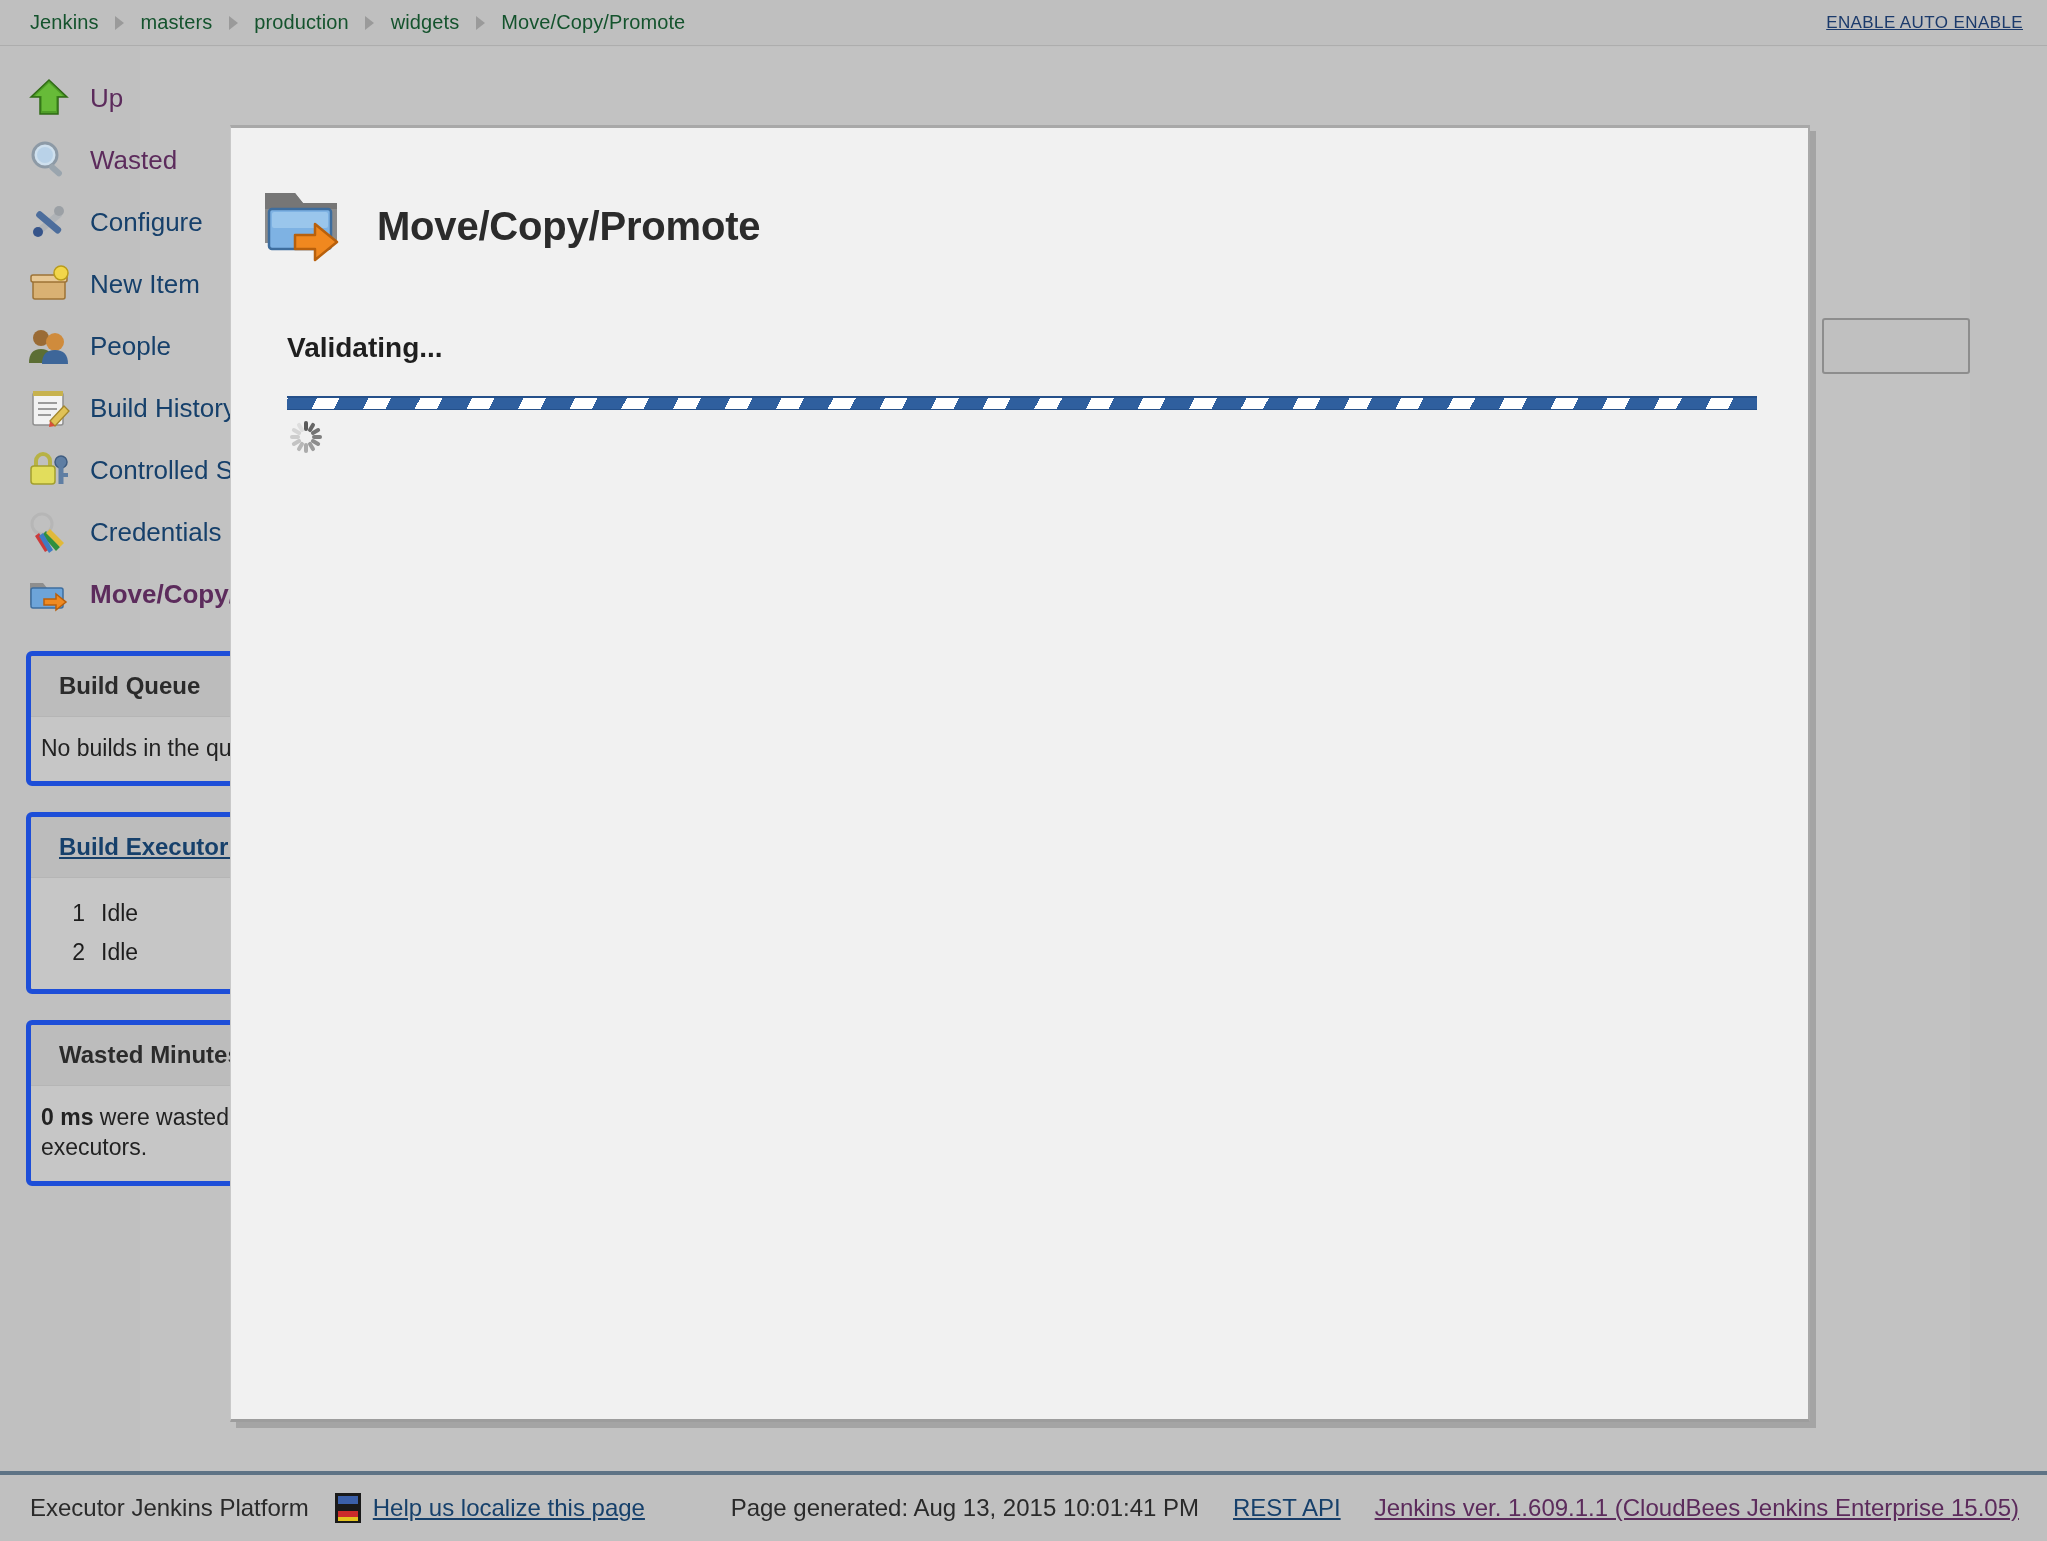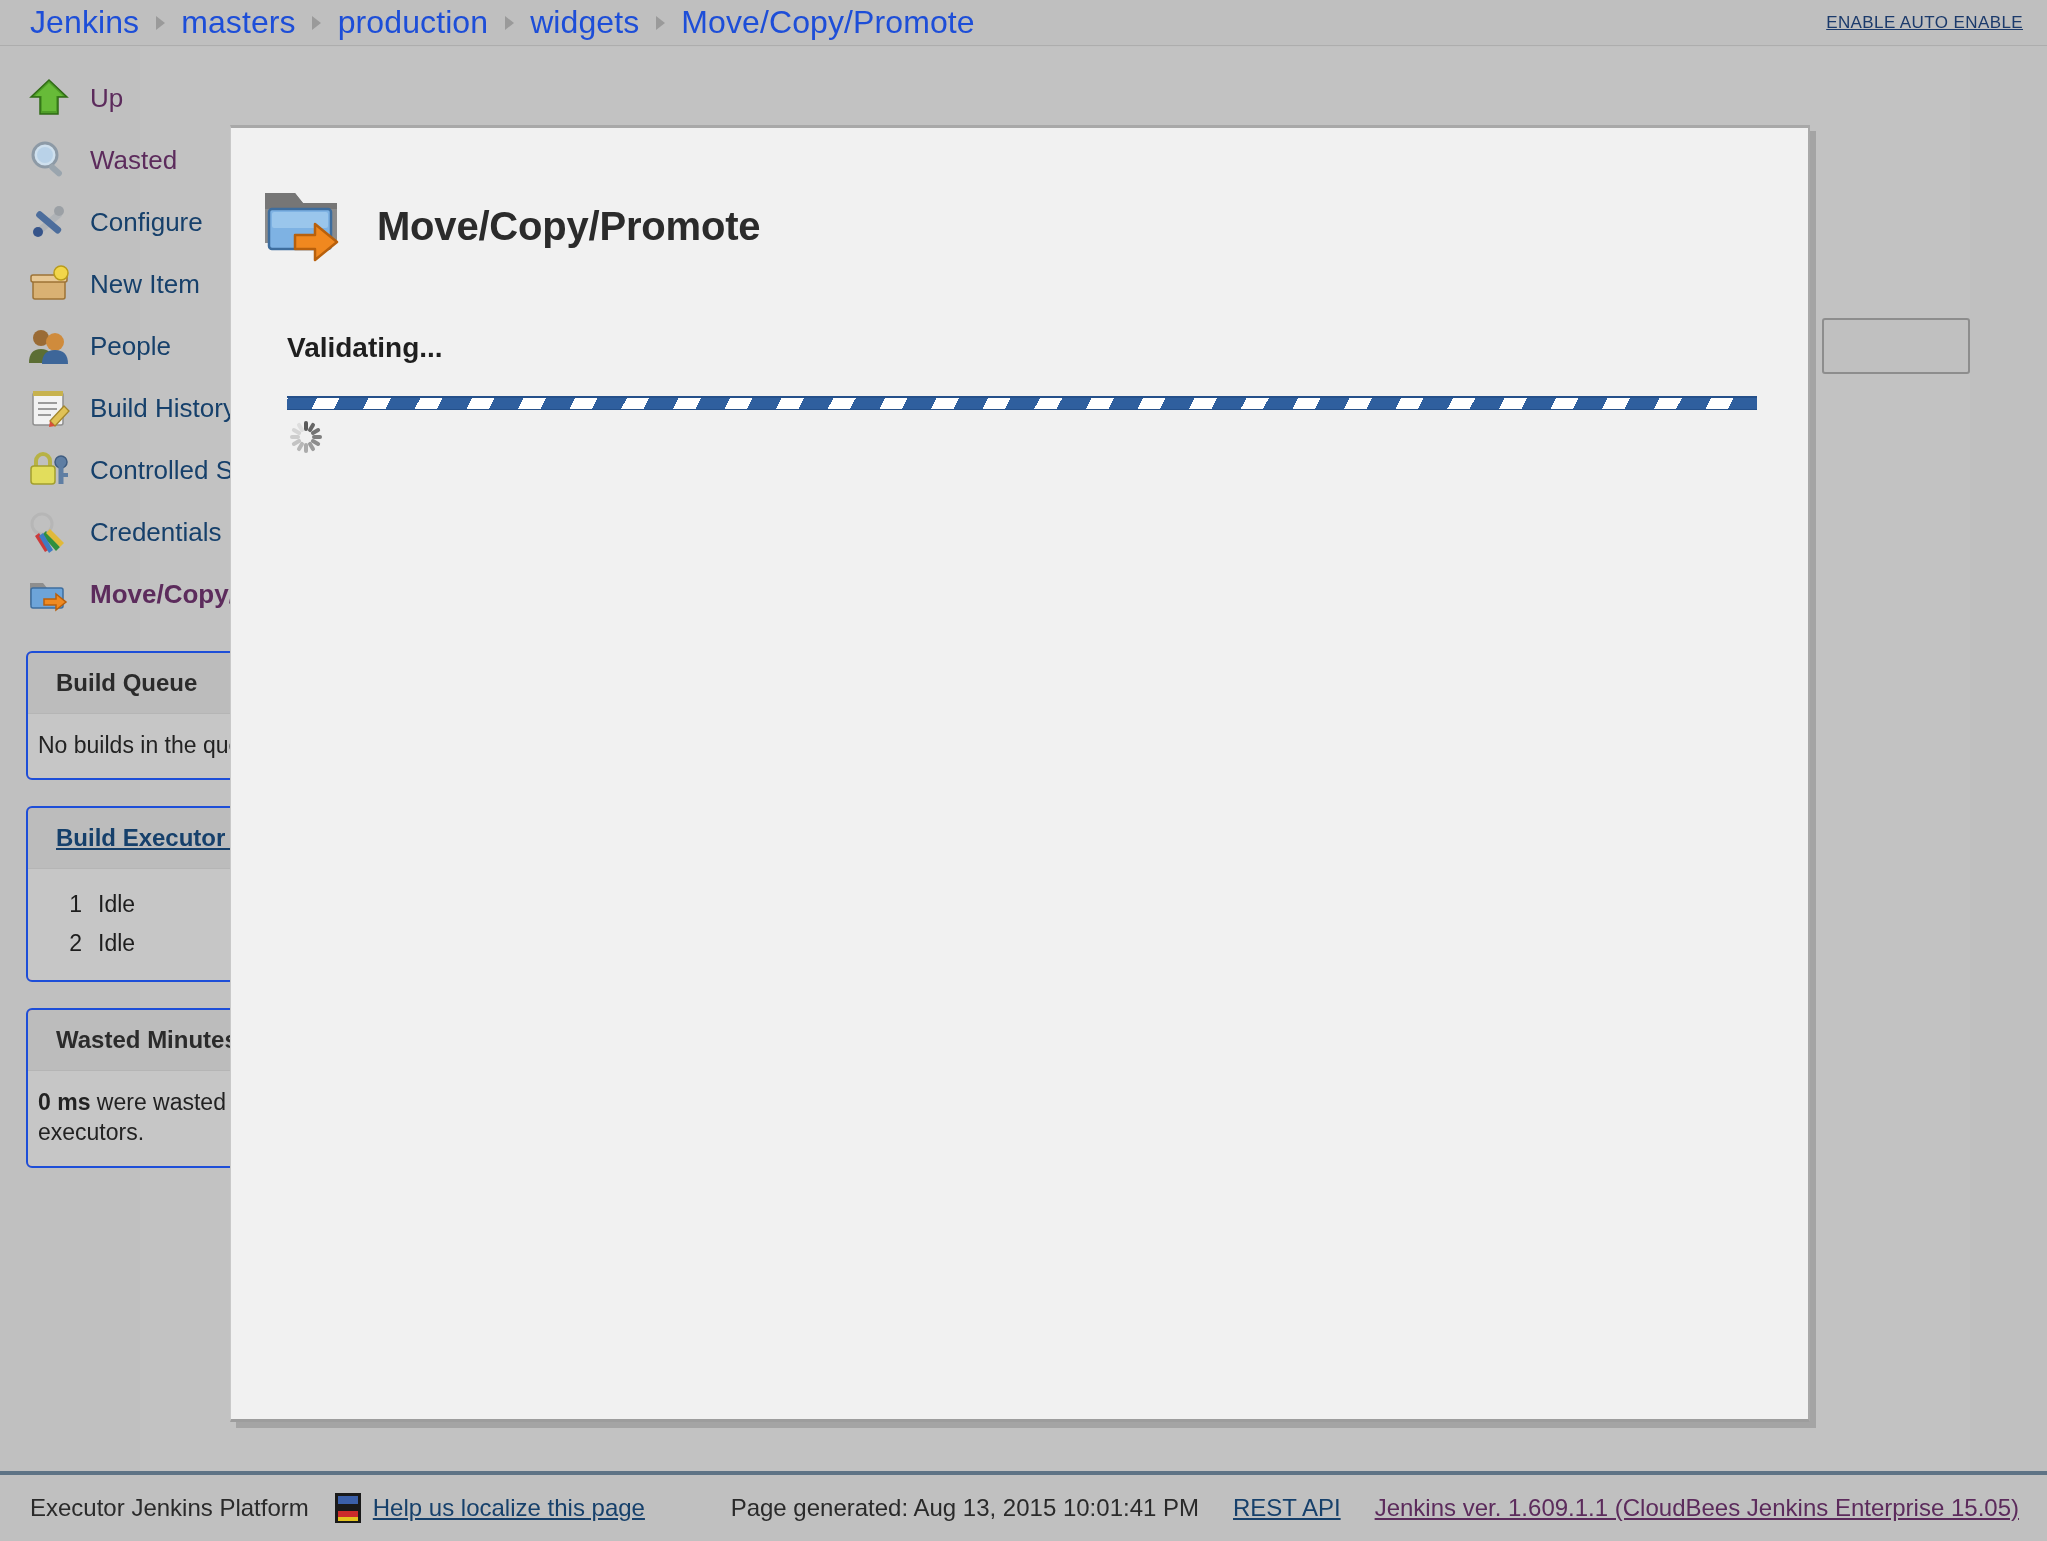--- a/index.html
+++ b/index.html
@@ -23,22 +23,22 @@
     position: absolute;
     left: 0; top: 0;
     width: 2047px; height: 46px;
     background: #bfbfbf;
     border-bottom: 1px solid #adadad;
     display: flex;
     align-items: center;
     padding: 0 24px 0 30px;
   }
   .crumb {
-    font-size: 32px;
-    color: #1d4ed8;
+    font-size: 20px;
+    color: #14532d;
     white-space: nowrap;
     letter-spacing: .1px;
   }
   .crumb-sep {
     width: 42px;
     display: flex;
     align-items: center;
     justify-content: center;
   }
   .crumb-sep i {
@@ -90,21 +90,21 @@
     color: #16406b;
     white-space: nowrap;
   }
   .side-label.visited { color: #5c2b5c; }
   .side-label.active  { color: #5c2b5c; font-weight: bold; }
 
   
   .panel {
     margin: 26px 0 0 26px;
     width: 370px;
-    border: 2px solid #1d4ed8;
+    border: 5px solid #1d4ed8;
     border-radius: 6px;
     overflow: hidden;
     background: #701a75;
   }
   .panel-head {
     background: #bcbcbc;
     padding: 16px 0 16px 28px;
     font-size: 24px;
     font-weight: bold;
     color: #2b2b2b;

